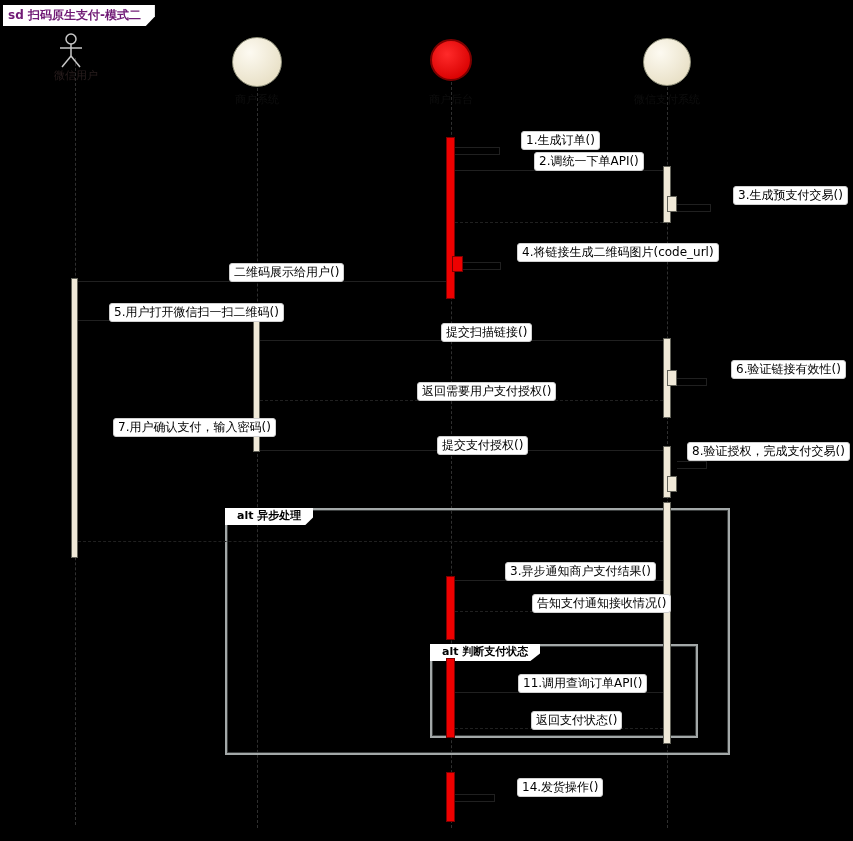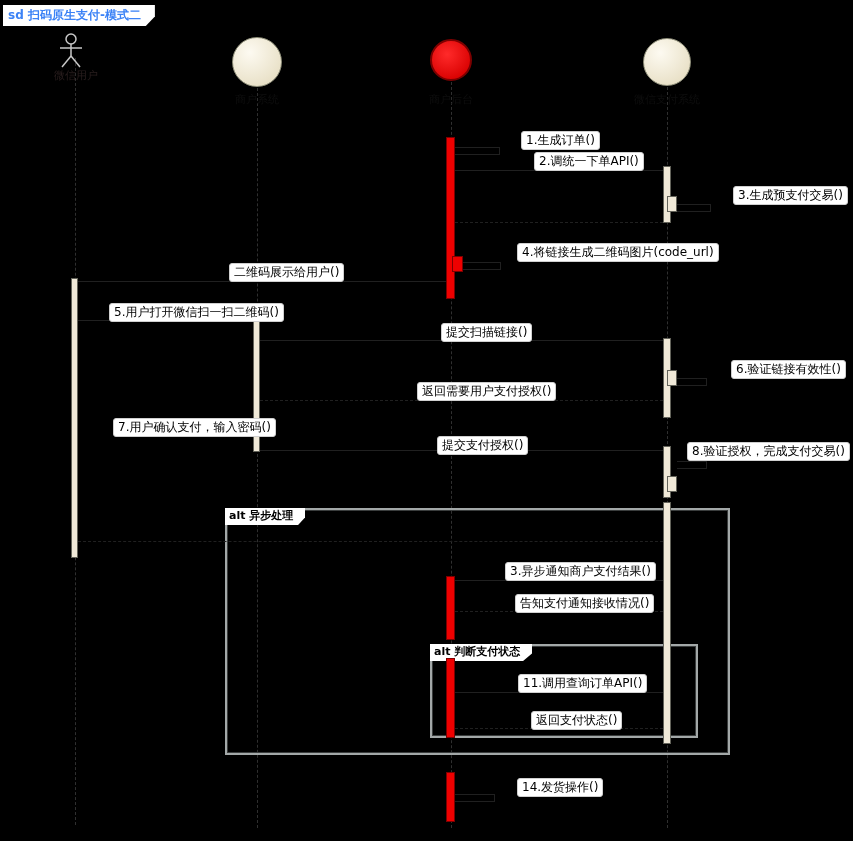--- a/index.html
+++ b/index.html
@@ -1,31 +1,31 @@
 <!DOCTYPE html>
 <html><head>
 <meta charset="utf-8">
 <style>
   html,body{margin:0;padding:0;background:#000;}
   #canvas{position:relative;width:853px;height:841px;background:#000;overflow:hidden;
           font-family:"DejaVu Sans","Liberation Sans",sans-serif;}
   .title{position:absolute;left:3px;top:5px;height:21px;line-height:21px;padding:0 14px 0 5px;
-         background:#fff;color:#3b82f6;font-size:12px;font-weight:bold;white-space:nowrap;
+         background:#fff;color:#701a75;font-size:12px;font-weight:bold;white-space:nowrap;
          clip-path:polygon(0 0,100% 0,100% 55%,94% 100%,0 100%);}
   .lifeline{position:absolute;width:0;border-left:1px dashed #2f2f2f;}
   .head{position:absolute;border-radius:50%;box-sizing:border-box;}
   .head.beige{background:radial-gradient(circle at 35% 30%,#fdfaf1,#e9e1c8 75%);border:1px solid #8f8f7a;}
   .head.red{background:radial-gradient(circle at 40% 35%,#ff2a2a,#d80000 80%);border:2px solid #7d0000;}
   .actor-label{position:absolute;font-size:11px;white-space:nowrap;text-align:center;}
   .bar{position:absolute;background:#f0e9d8;border:1px solid #63635a;box-sizing:border-box;}
   .bar.red{background:#ee0000;border-color:#7d0000;}
   .frame{position:absolute;border:2px solid #a3a8a8;box-sizing:border-box;
          box-shadow:inset 0 0 0 1px #3a3d3d;}
   .frame-label{position:absolute;background:#fff;color:#000;font-size:11px;font-weight:bold;
-         line-height:14px;padding:1px 12px 2px 4px;white-space:nowrap;
+         line-height:14px;padding:1px 12px 2px 12px;white-space:nowrap;
          clip-path:polygon(0 0,100% 0,100% 55%,91% 100%,0 100%);}
   .msg{position:absolute;background:#fff;color:#000;font-size:12px;line-height:14px;
        padding:1px 4px 2px 4px;border:1px solid #cfcfcf;border-radius:3px;white-space:nowrap;margin-left:16px;}
   .line{position:absolute;height:0;border-top:1px solid #202020;}
   .line.dashed{border-top-style:dashed;}
   .selfmsg{position:absolute;border:1px solid #202020;border-left:none;background:transparent;box-sizing:border-box;}
 </style>
 </head>
 <body>
 
@@ -107,18 +107,18 @@
   <div class="msg" style="left:501px;top:243px;">4.将链接生成二维码图片(code_url)</div>
   <div class="msg" style="left:213px;top:263px;">二维码展示给用户()</div>
   <div class="msg" style="left:93px;top:303px;">5.用户打开微信扫一扫二维码()</div>
   <div class="msg" style="left:425px;top:323px;">提交扫描链接()</div>
   <div class="msg" style="left:715px;top:360px;">6.验证链接有效性()</div>
   <div class="msg" style="left:401px;top:382px;">返回需要用户支付授权()</div>
   <div class="msg" style="left:97px;top:418px;">7.用户确认支付，输入密码()</div>
   <div class="msg" style="left:421px;top:436px;">提交支付授权()</div>
   <div class="msg" style="left:671px;top:442px;">8.验证授权，完成支付交易()</div>
   <div class="msg" style="left:489px;top:562px;">3.异步通知商户支付结果()</div>
-  <div class="msg" style="left:499px;top:594px;">告知支付通知接收情况()</div>
+  <div class="msg" style="left:516px;top:594px;">告知支付通知接收情况()</div>
   <div class="msg" style="left:502px;top:674px;">11.调用查询订单API()</div>
   <div class="msg" style="left:515px;top:711px;">返回支付状态()</div>
   <div class="msg" style="left:501px;top:778px;">14.发货操作()</div>
 
 </div>
 
 </body></html>

